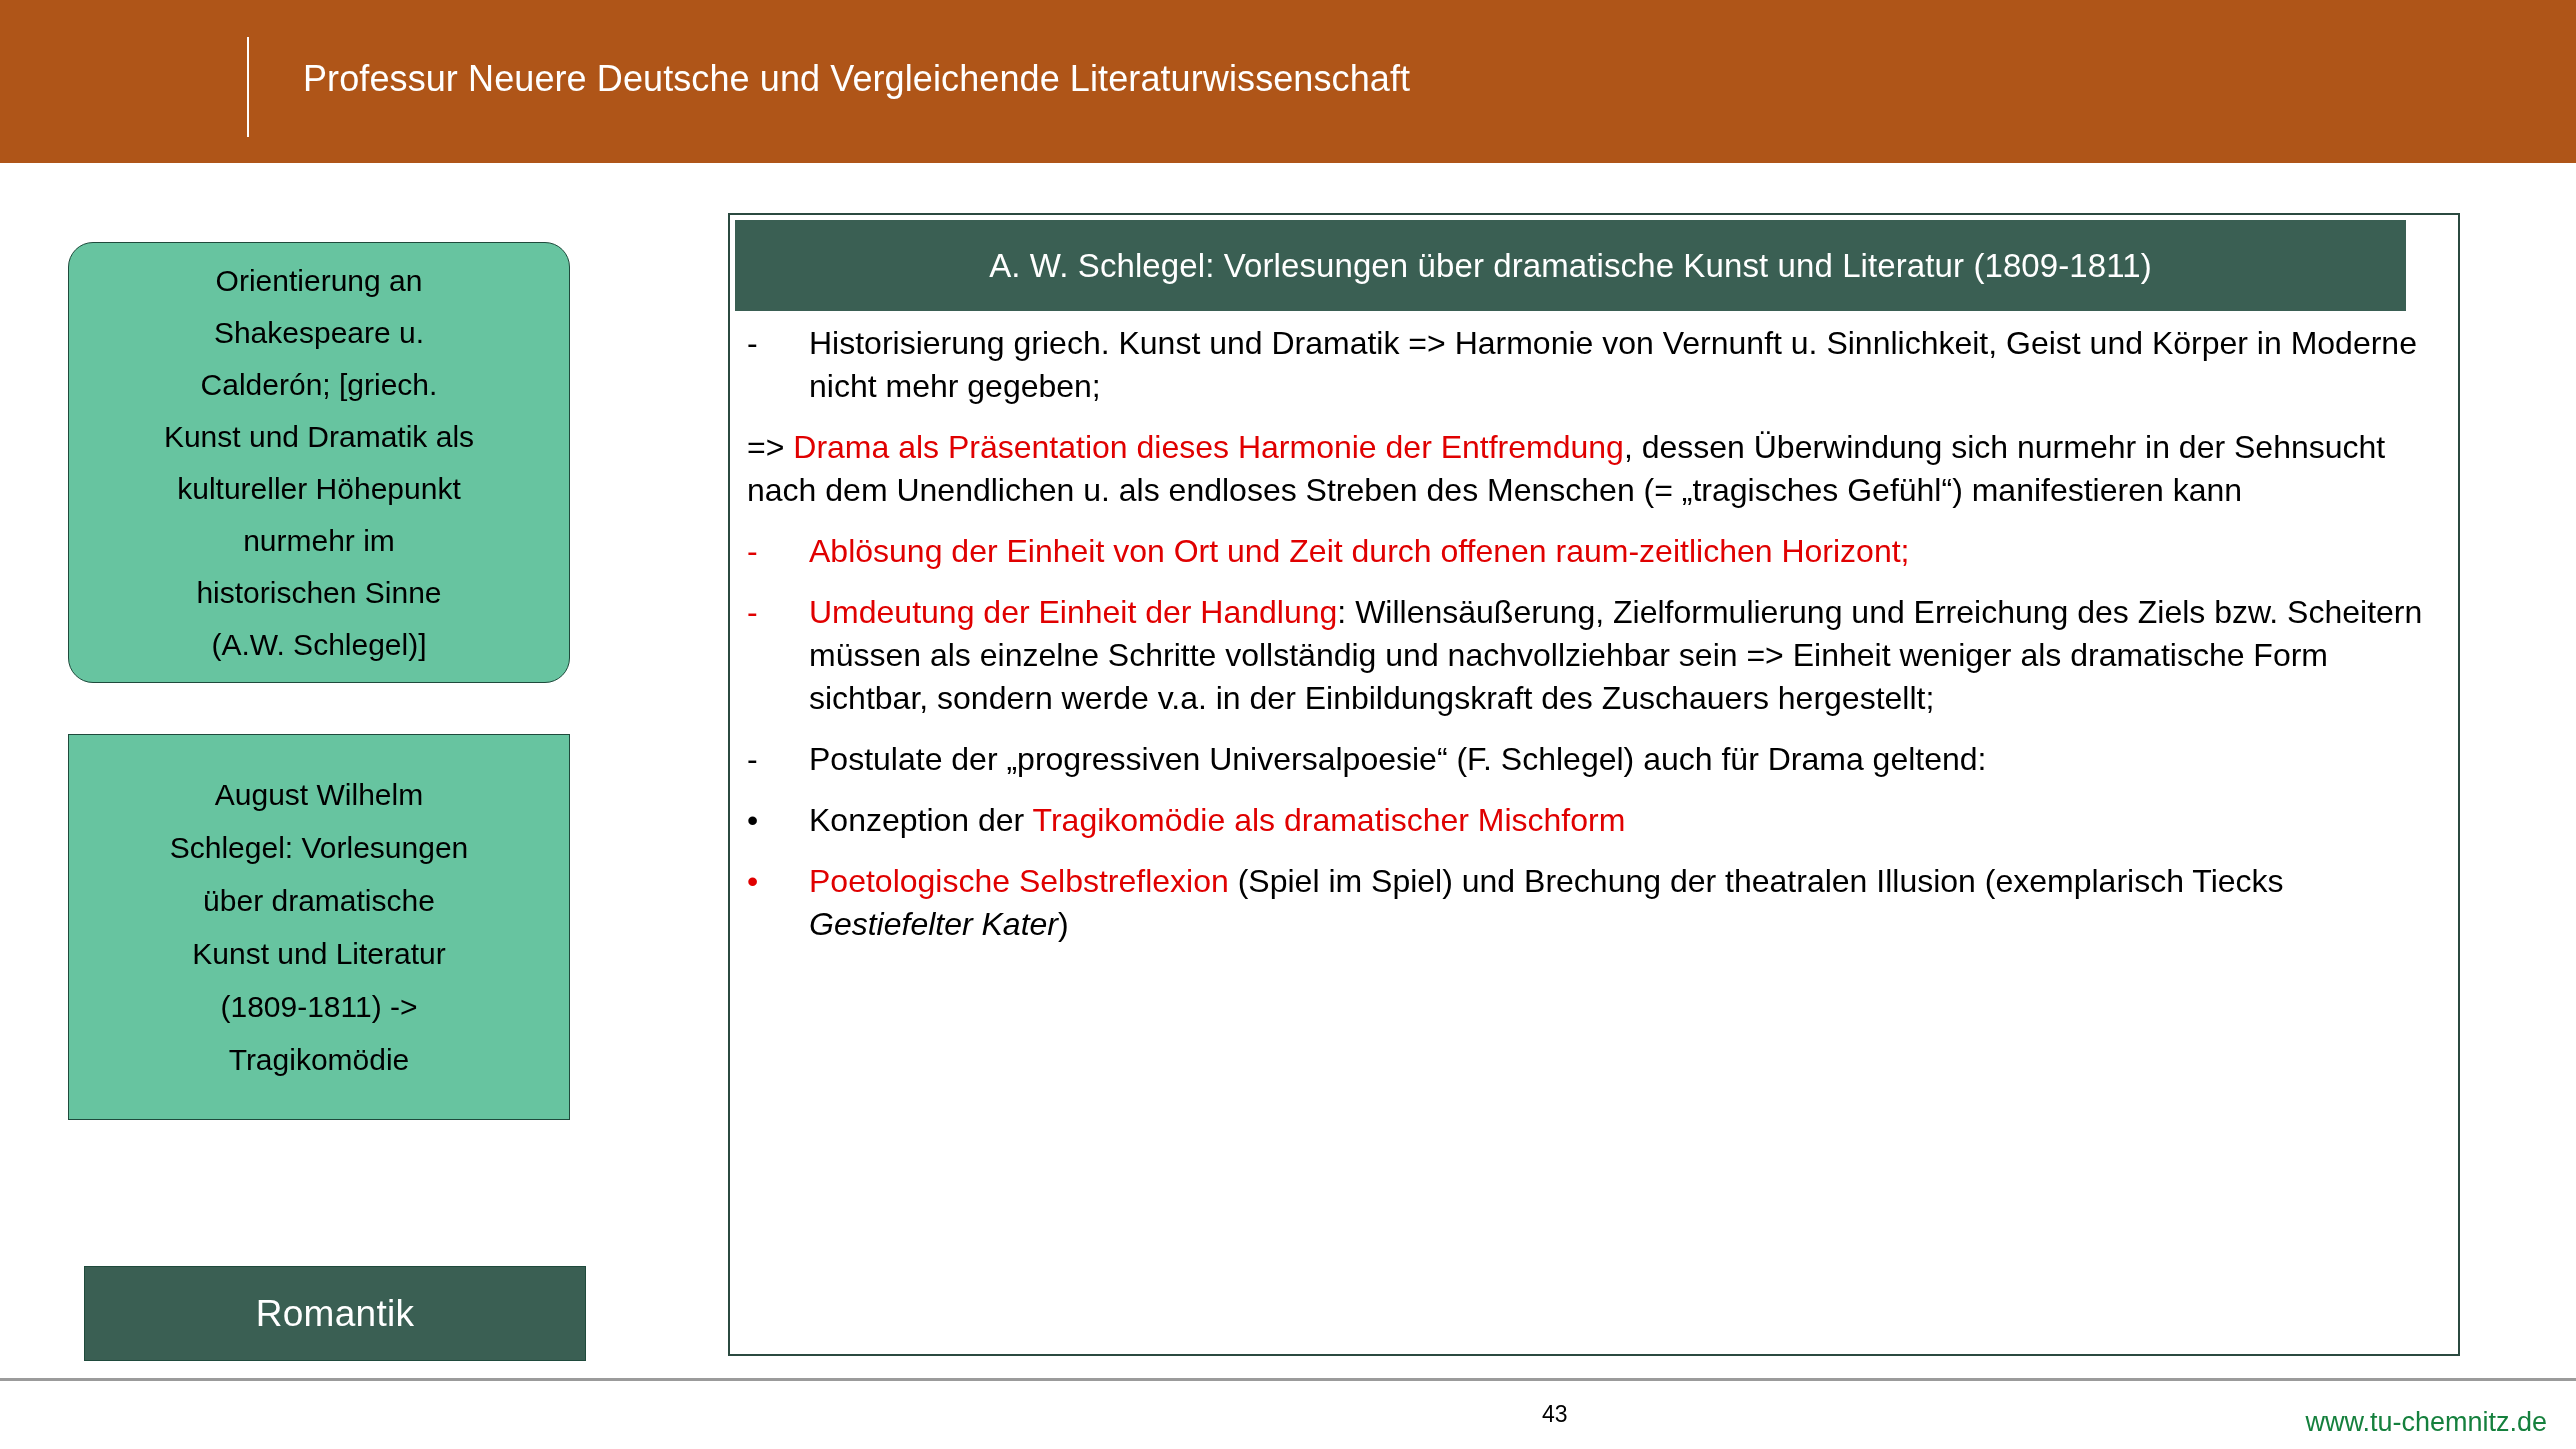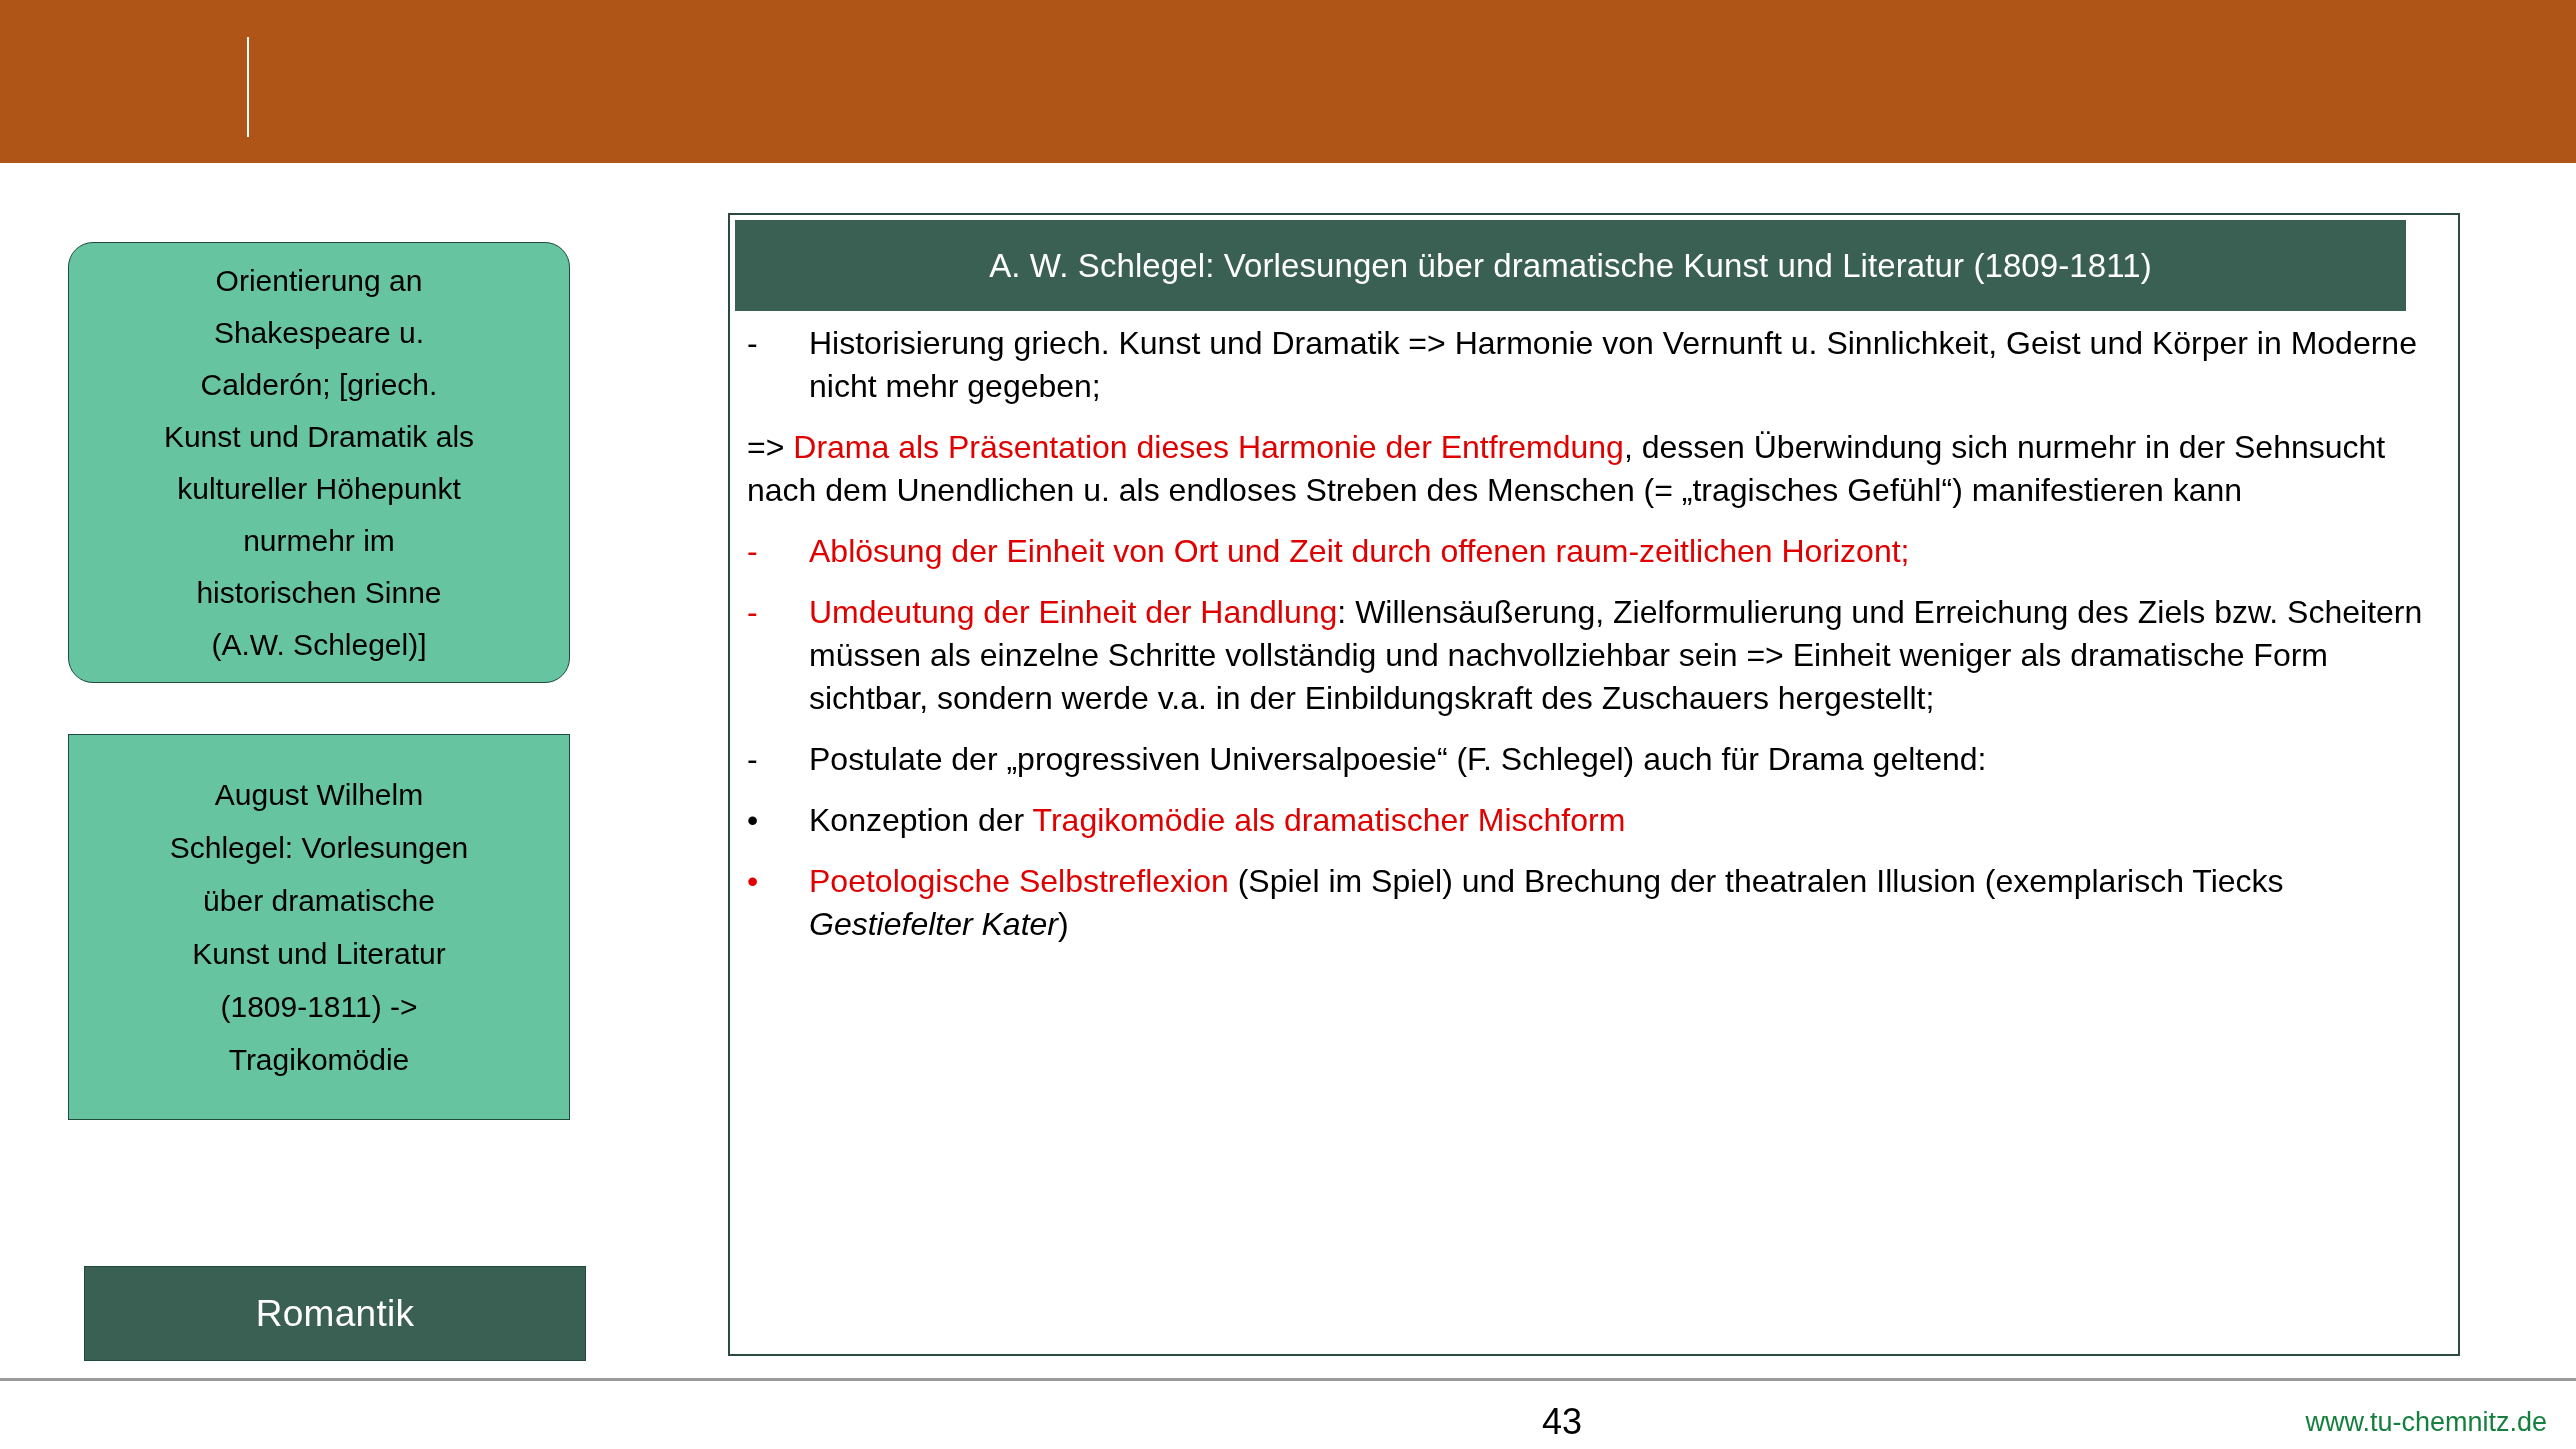--- a/index.html
+++ b/index.html
@@ -192,38 +192,39 @@
   
   .footer-rule {
     position: absolute;
     left: 0; top: 1378px;
     width: 2576px; height: 3.2px;
     background: #9B9B9B;
   }
   .footer-page {
     position: absolute;
     left: 1542px; top: 1401px;
-    font-size: 36px;
+    font-size: 23px;
     color: #000000;
   }
   .footer-url {
     position: absolute;
     right: 29px; top: 1407px;
     font-size: 27px;
     color: #15803d;
   }
 </style>
 </head>
 <body>
 
 <div class="header-bar">
 
 
   <div class="header-divider"></div>
 
+  <div class="header-title">Professur Neuere Deutsche und Vergleichende Literaturwissenschaft</div>
 </div>
 
 <div class="side-box" id="side-box-1">
   <div class="side-box-text">Orientierung an
 Shakespeare u.
 Calderón; [griech.
 Kunst und Dramatik als
 kultureller Höhepunkt
 nurmehr im
 historischen Sinne

